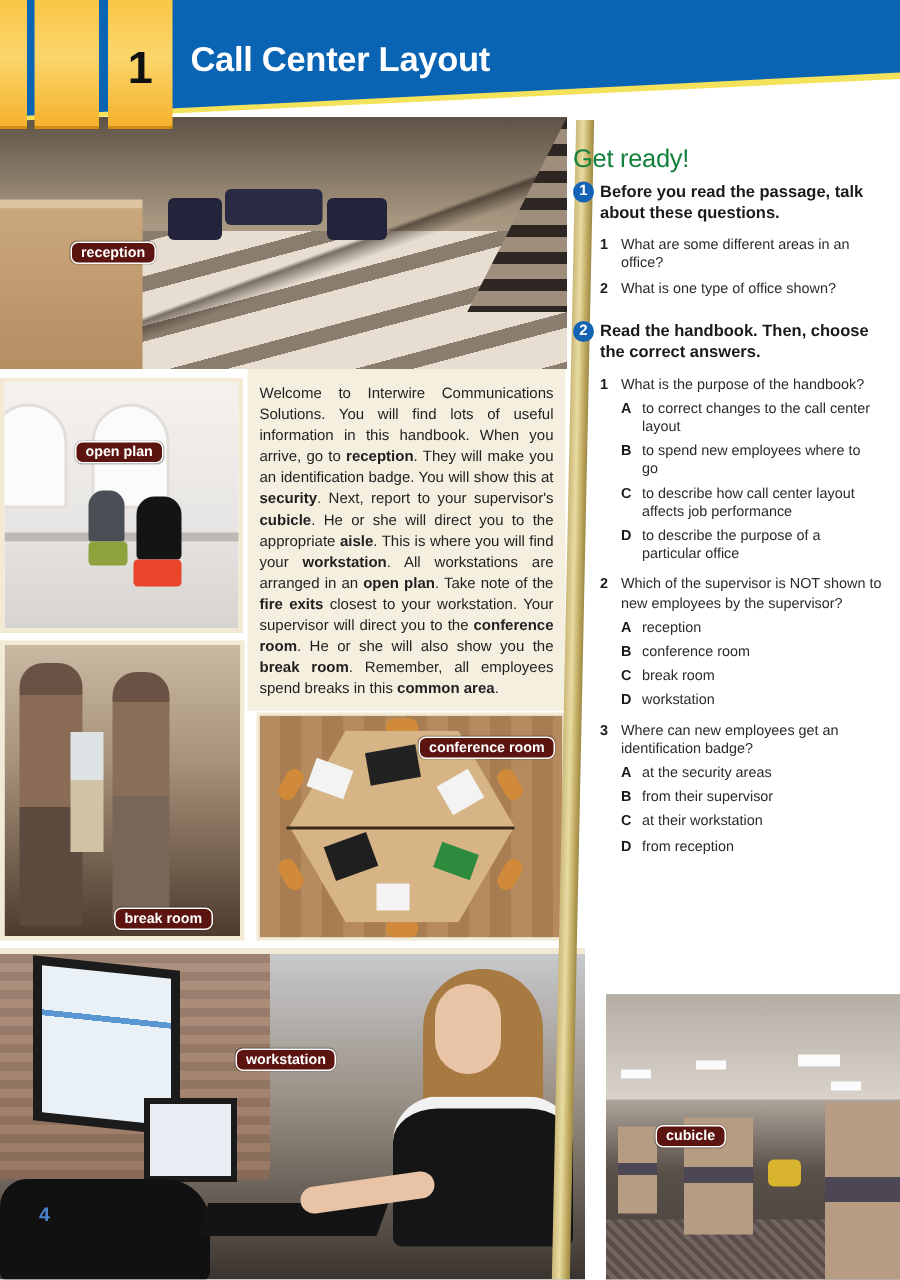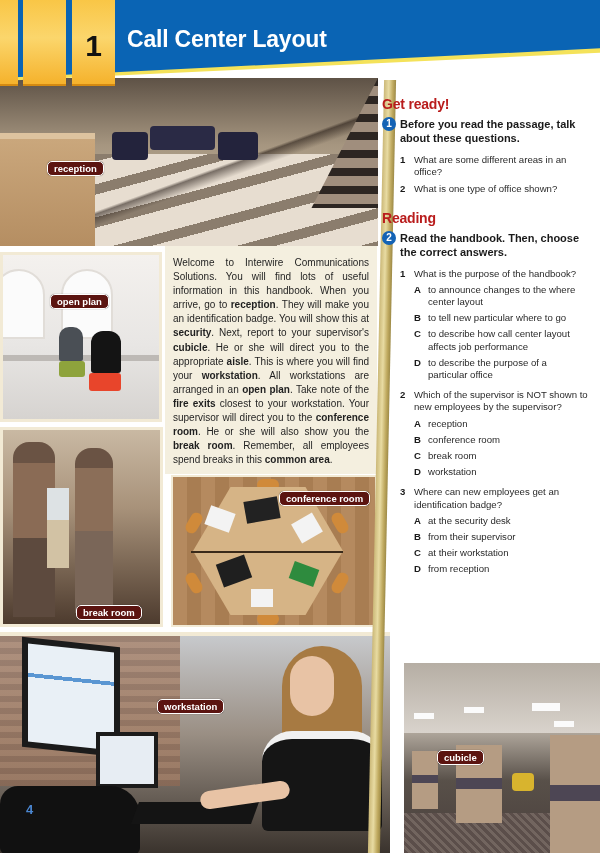--- a/index.html
+++ b/index.html
@@ -157,21 +157,21 @@
     font-size: 9.5px; font-weight: bold; line-height: 11px;
     padding: 1px 6px 1px 6px;
     border: 1.5px solid #ffffff; border-radius: 5px;
     box-shadow: 0 0 1px rgba(0,0,0,0.6);
     white-space: nowrap;
   }
 
   
   .right-col { position: absolute; left: 382px; top: 96px; width: 210px; z-index: 5; }
   .section-heading {
-    font-size: 14px; font-weight: bold; color: #b91c1c; letter-spacing: -0.2px; margin-bottom: 5px;
+    font-size: 17px; font-weight: normal; color: #15803d; letter-spacing: -0.2px; margin-bottom: 5px;
   }
   .instruction {
     display: flex; gap: 4px; font-size: 11px; font-weight: bold; line-height: 14px; color: #1a1a1a; margin-bottom: 9px;
   }
   .step-circle {
     flex: 0 0 14px; width: 14px; height: 14px; border-radius: 50%;
     background: #1463b5; color: #ffffff; font-size: 10px; font-weight: bold;
     display: flex; align-items: center; justify-content: center; margin-top: 0px;
   }
   .q-list { list-style: none; padding-left: 18px; }
@@ -299,39 +299,38 @@
     <li class="q-item">
       <span class="q-num">1</span>
       <span class="q-text">What are some different areas in an office?</span>
     </li>
     <li class="q-item">
       <span class="q-num">2</span>
       <span class="q-text">What is one type of office shown?</span>
     </li>
   </ul>
 
-  <h2 class="section-heading reading-heading">Reading</h2>
   <div class="instruction">
     <span class="step-circle">2</span>
     <span>Read the handbook. Then, choose the correct answers.</span>
   </div>
 
   <div class="mc-block">
     <div class="mc-question">
       <span class="q-num">1</span>
       <span class="q-text">What is the purpose of the handbook?</span>
     </div>
     <ul class="mc-options">
       <li class="mc-option">
           <span class="mc-letter">A</span>
-          <span class="mc-text">to announce changes to the where center layout</span>
+          <span class="mc-text">to correct changes to the call center layout</span>
         </li>
       <li class="mc-option">
           <span class="mc-letter">B</span>
-          <span class="mc-text">to tell new particular where to go</span>
+          <span class="mc-text">to spend new employees where to go</span>
         </li>
       <li class="mc-option">
           <span class="mc-letter">C</span>
           <span class="mc-text">to describe how call center layout affects job performance</span>
         </li>
       <li class="mc-option">
           <span class="mc-letter">D</span>
           <span class="mc-text">to describe the purpose of a particular office</span>
         </li>
     </ul>
@@ -363,21 +362,21 @@
   </div>
 
   <div class="mc-block">
     <div class="mc-question">
       <span class="q-num">3</span>
       <span class="q-text">Where can new employees get an identification badge?</span>
     </div>
     <ul class="mc-options">
       <li class="mc-option">
           <span class="mc-letter">A</span>
-          <span class="mc-text">at the security desk</span>
+          <span class="mc-text">at the security areas</span>
         </li>
       <li class="mc-option">
           <span class="mc-letter">B</span>
           <span class="mc-text">from their supervisor</span>
         </li>
       <li class="mc-option">
           <span class="mc-letter">C</span>
           <span class="mc-text">at their workstation</span>
         </li>
       <li class="mc-option">

